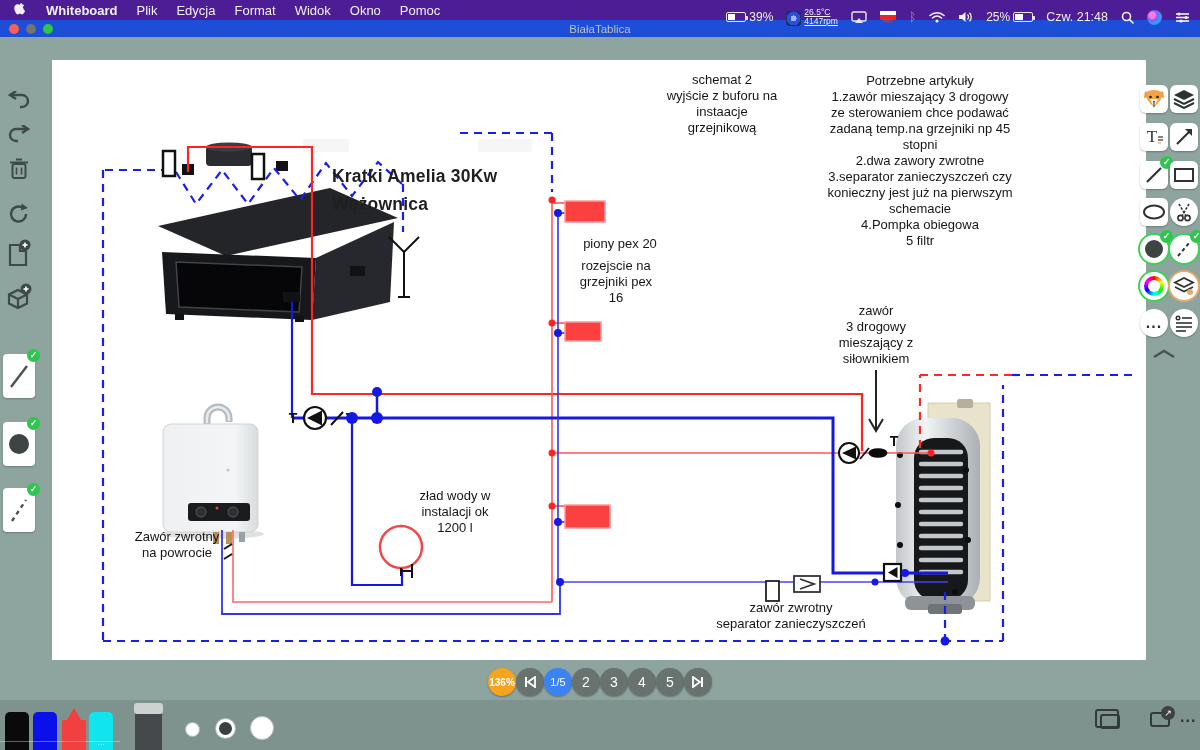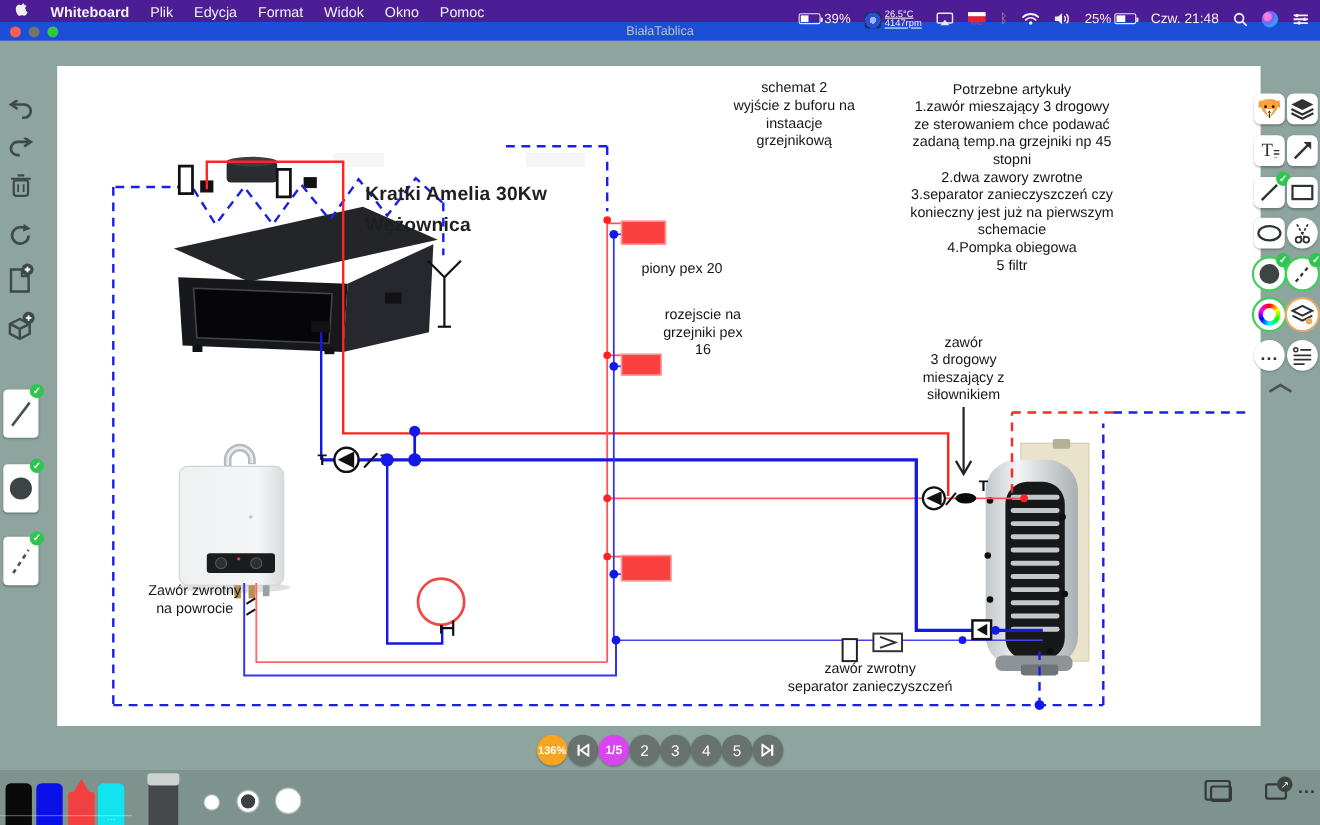--- a/index.html
+++ b/index.html
@@ -50,21 +50,21 @@
   #right-toolbar { position:absolute; right:0; top:37px; width:66px; height:620px; z-index:30; }
   .rtb-card { position:absolute; width:28px; height:28px; background:#fff; border-radius:6px; box-shadow:0 1px 2px rgba(0,0,0,.25); display:flex; align-items:center; justify-content:center; color:#2e3332; }
   .rtb-circle { position:absolute; width:28px; height:28px; background:#fff; border-radius:50%; box-shadow:0 1px 2px rgba(0,0,0,.25); display:flex; align-items:center; justify-content:center; color:#2e3332; }
   .ring-green { box-shadow:0 0 0 2px #3ecf5a; }
   .ring-orange { box-shadow:0 0 0 2px #e5a96a; }
 
   
   #pagination { position:absolute; left:0; right:0; top:631px; height:30px; display:flex; justify-content:center; z-index:35; }
   .pg { width:28px; height:28px; border-radius:50%; background:#68736f; color:#fff; font-size:14px; display:flex; align-items:center; justify-content:center; box-shadow:0 1px 2px rgba(0,0,0,.3); }
   .pg.zoom { background:#f5a41f; font-size:10px; font-weight:bold; }
-  .pg.current { background:#d946ef; font-size:11px; font-weight:bold; }
+  .pg.current { background:#3b82f6; font-size:11px; font-weight:normal; }
 
   
   #bottombar { position:absolute; left:0; top:700px; width:1200px; height:50px; background:#7e928e; }
   .marker { position:absolute; bottom:0; width:24px; height:38px; border-radius:5px 5px 0 0; }
   .marker.m-black { left:5px;  background:#0a0a0a; }
   .marker.m-blue  { left:33px; background:#0a10e8; }
   .marker.m-red   { left:62px; background:#f24040; border-radius:2px 2px 0 0; height:30px; }
   .marker.m-red:before { content:""; position:absolute; left:5px; top:-12px; border-left:7px solid transparent; border-right:7px solid transparent; border-bottom:12px solid #f24040; }
   .marker.m-cyan  { left:89px; background:#11e4ee; }
   .marker.m-cyan:after { content:"···"; position:absolute; bottom:1px; left:0; right:0; text-align:center; color:#bff; font-size:8px; }
@@ -389,23 +389,26 @@
 stopni
 2.dwa zawory zwrotne
 3.separator zanieczyszczeń czy
 konieczny jest już na pierwszym
 schemacie
 4.Pompka obiegowa
 5 filtr</div>
     <div class="lbl big" style="left:280px; top:102px; width:220px;">Kratki Amelia 30Kw
 Wężownica</div>
     <div class="lbl" style="left:508px; top:176px; width:120px;">piony pex 20</div>
-    <div class="lbl" style="left:531px; top:198px; width:112px;margin-top:20px;">rozejscie na
+    <div class="lbl" style="left:508px; top:198px; width:112px;">rozejscie na
 grzejniki pex
 16</div>
+    <div class="lbl" style="left:355px; top:428px; width:96px;">zład wody w
+instalacji ok
+1200 l</div>
     <div class="lbl" style="left:774px; top:243px; width:100px;">zawór
 3 drogowy
 mieszający z
 siłownikiem</div>
     <div class="lbl" style="left:66px; top:469px; width:118px;">Zawór zwrotny
 na powrocie</div>
     <div class="lbl" style="left:650px; top:540px; width:178px;">zawór zwrotny
 separator zanieczyszczeń</div>
   </div>
 

